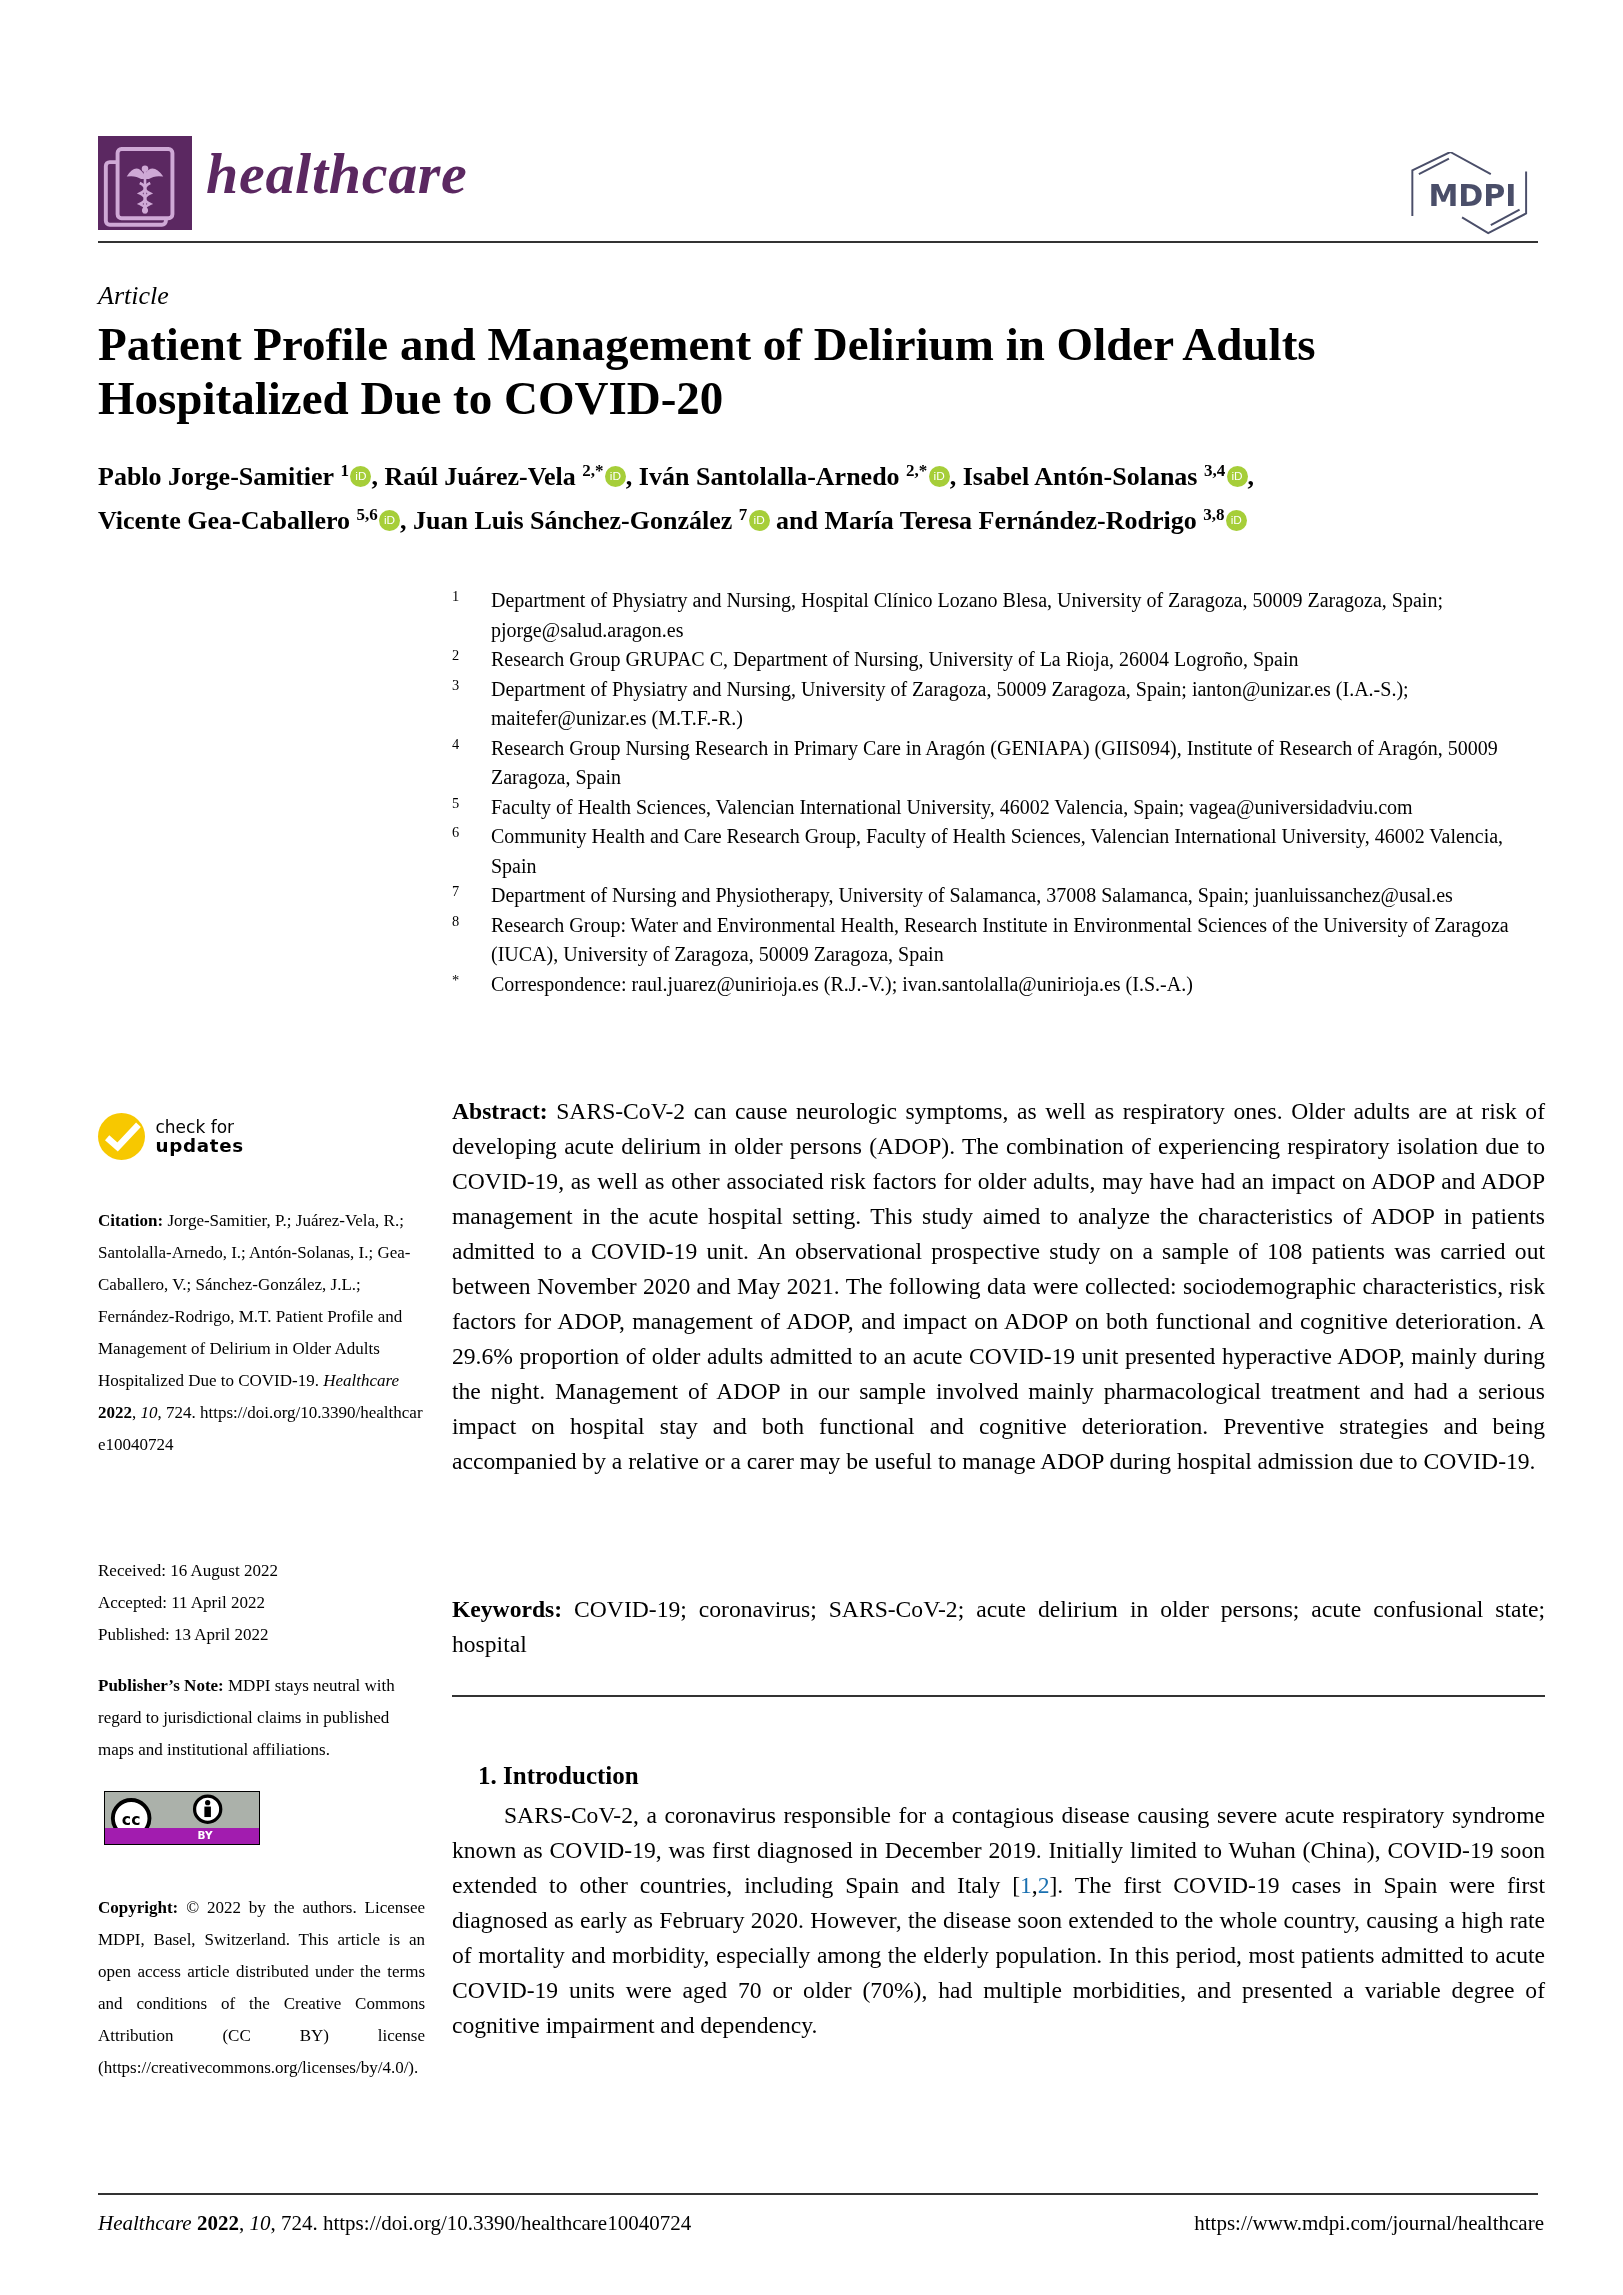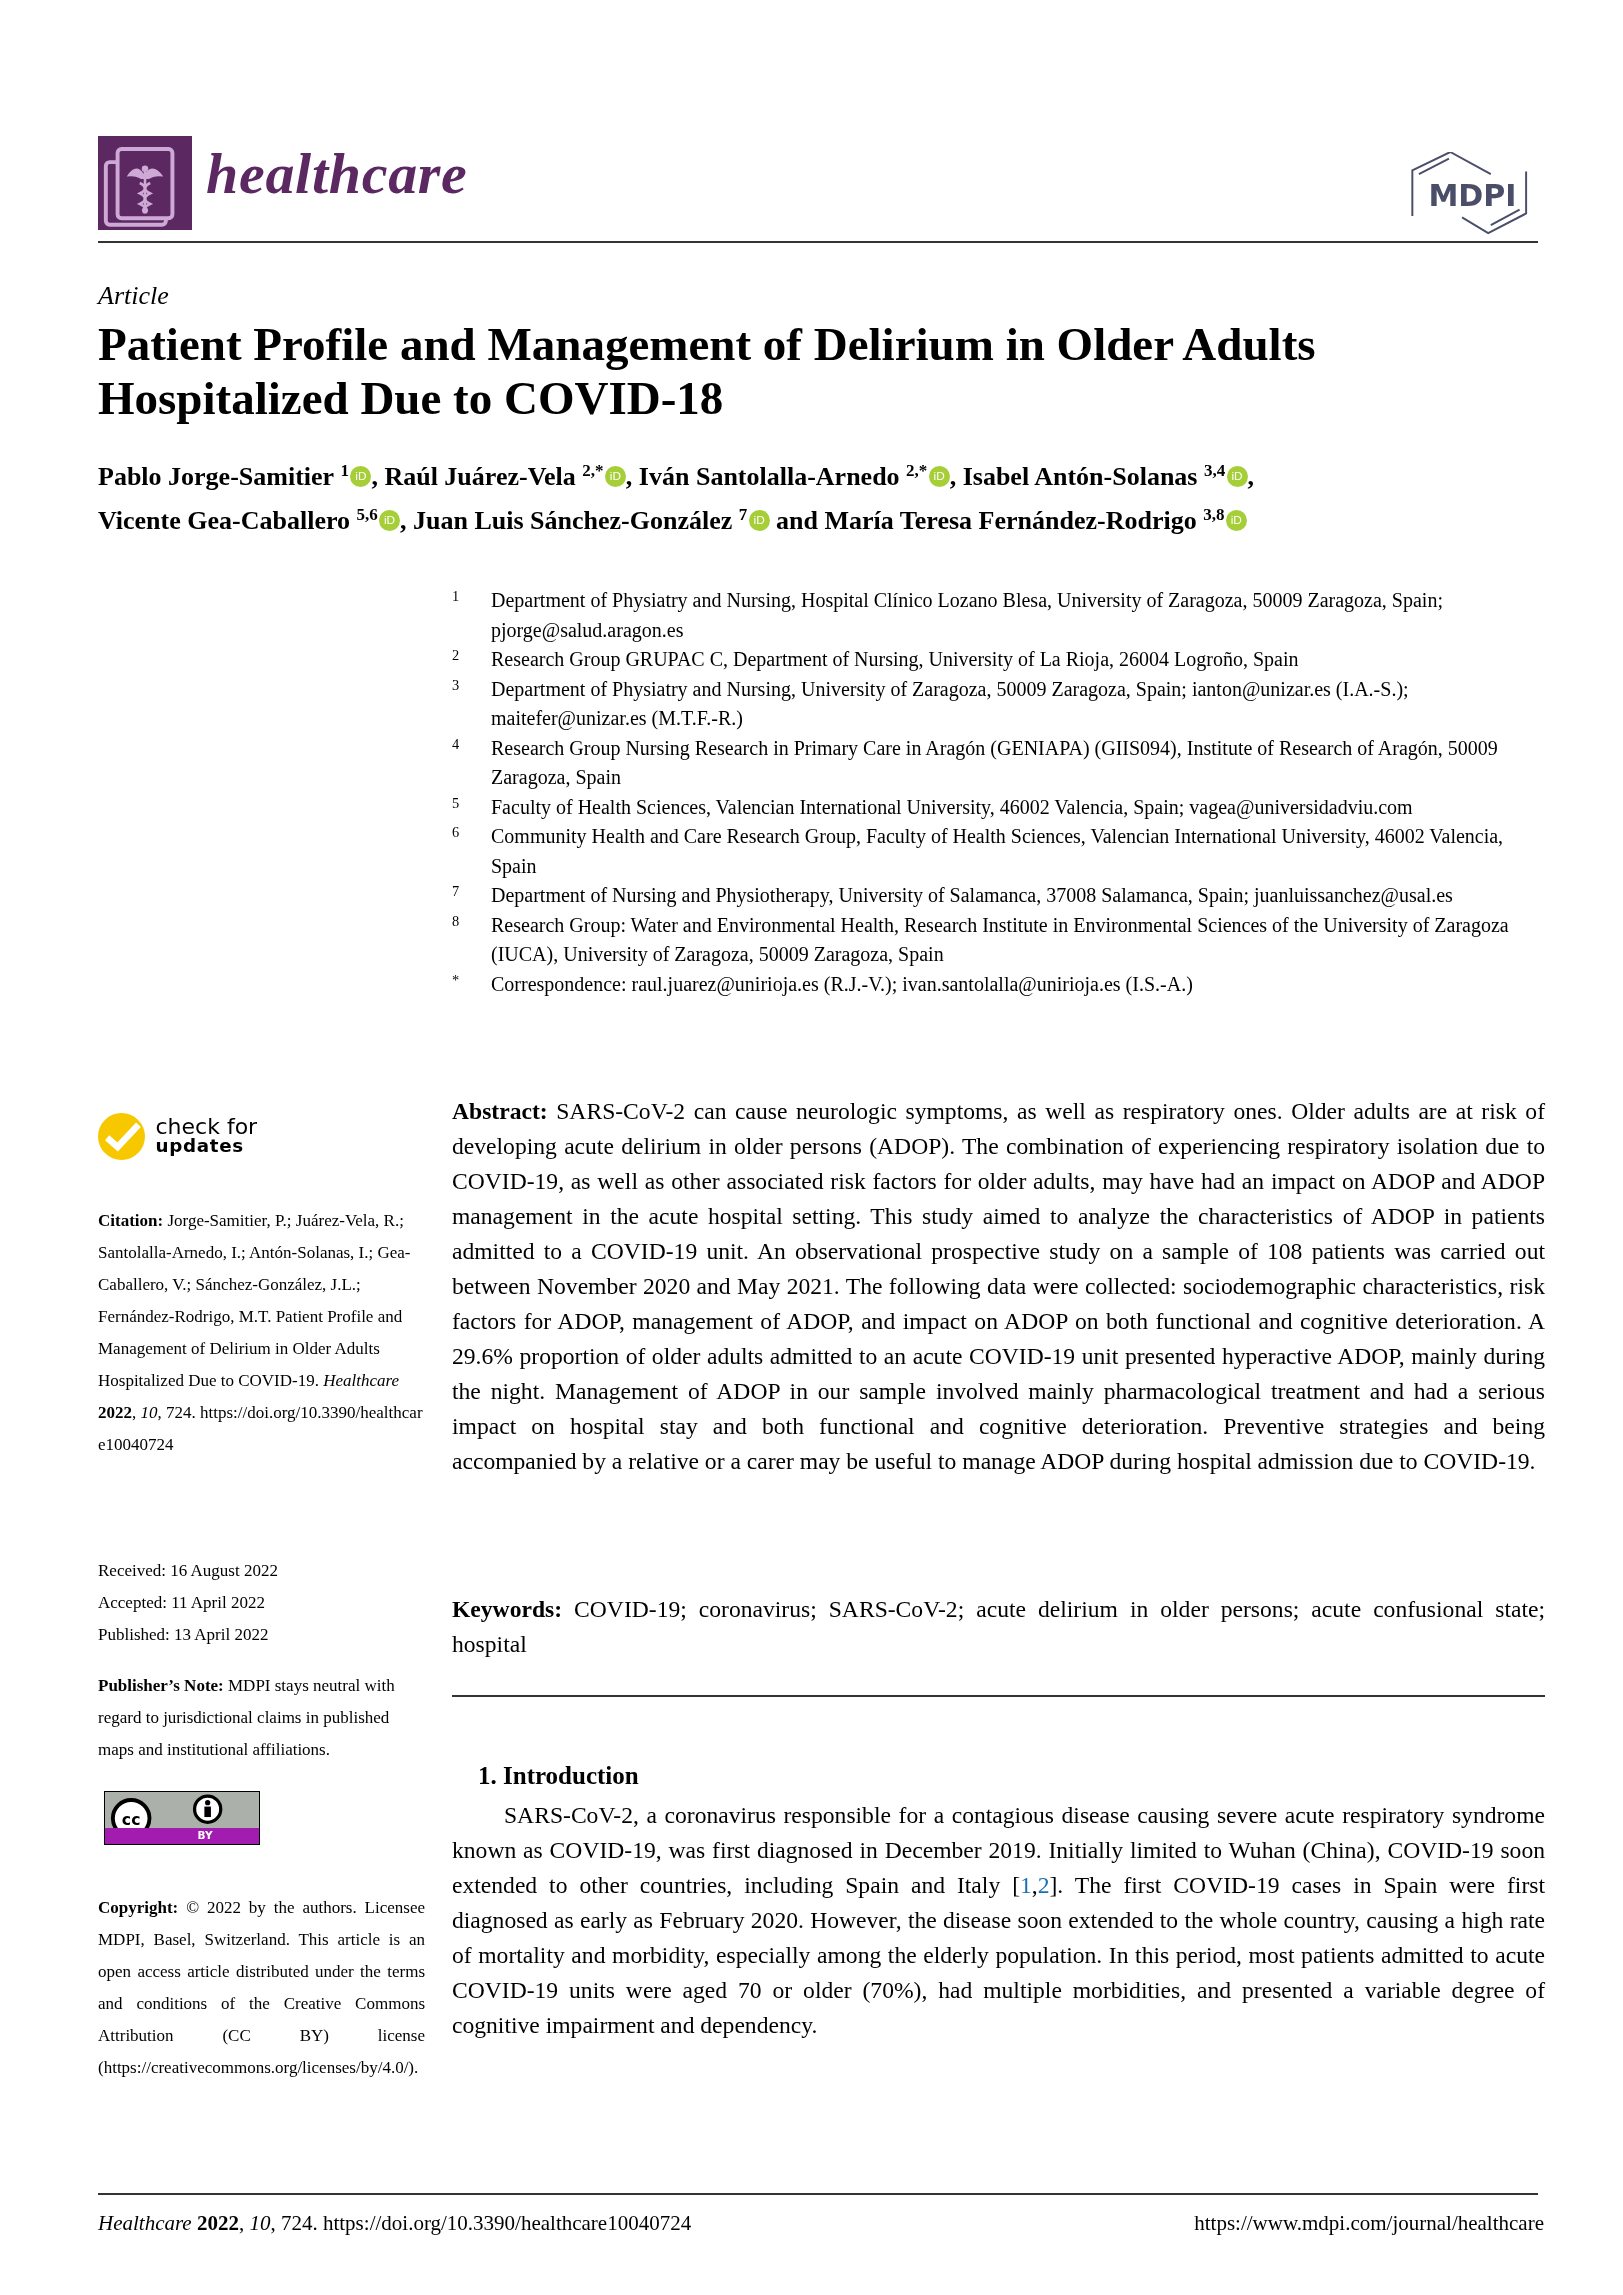--- a/index.html
+++ b/index.html
@@ -22,21 +22,21 @@
   .affils { left: 452px; top: 586px; width: 1100px; font-size: 20px; line-height: 29.5px; }
   .affil-row { display: flex; }
   .affil-num { width: 39px; flex: none; font-size: 14.4px; vertical-align: top; line-height: 21px; }
   .affil-text { flex: 1; }
 
   
   .left-col { left: 98px; width: 327px; font-size: 17px; line-height: 32px; margin-top: 30px; }
   .check-updates { left: 98px; top: 1113px; display: flex; align-items: center; gap: 10.5px; }
   .check-circle { width: 47px; height: 47px; border-radius: 50%; background: #f7c800; position: relative; }
   .check-text { font-family: "DejaVu Sans", sans-serif; line-height: 18.3px; }
-  .check-text .l1 { font-size: 22px; }
+  .check-text .l1 { font-size: 17px; }
   .check-text .l2 { font-size: 18.3px; font-weight: bold; letter-spacing: 0.7px; }
   .left-col b { font-weight: bold; }
   .justify { text-align: justify; }
   .cc-badge { left: 104px; top: 1791px; width: 156px; height: 54px; background: #abb1aa; border: 1.3px solid #000; box-sizing: border-box; }
   .cc-bottom { position: absolute; left: 0; right: 0; bottom: 0; height: 15.7px; background: #a21caf; color: #fff; font-family: "DejaVu Sans", sans-serif; font-weight: bold; font-size: 10.5px; line-height: 15.7px; text-align: center; padding-left: 46px; }
 
   
   .main-col { left: 452px; width: 1093px; font-size: 23.6px; line-height: 35px; text-align: justify; }
   .main-col b { font-weight: bold; }
   .section-head { left: 478px; top: 1762px; font-size: 25px; font-weight: bold; }
@@ -68,21 +68,21 @@
     <line x1="18" y1="34" x2="64" y2="10" stroke="#4a4e69" stroke-width="3"></line>
     <polyline points="182,30 182,94 124,124 84,100" fill="none" stroke="#4a4e69" stroke-width="3"></polyline>
     <line x1="172" y1="88" x2="128" y2="112" stroke="#4a4e69" stroke-width="3"></line>
     <text x="100" y="82" text-anchor="middle" font-family="DejaVu Sans, sans-serif" font-weight="bold" font-size="46" fill="#4a4e69">MDPI</text>
   </svg>
 </div>
 
 <div class="abs rule" style="top:241px;"></div>
 
 <div class="abs article-type">Article</div>
-<div class="abs title">Patient Profile and Management of Delirium in Older Adults Hospitalized Due to COVID-18</div>
+<div class="abs title">Patient Profile and Management of Delirium in Older Adults Hospitalized Due to COVID-20</div>
 
 <div class="abs authors">
   <span>Pablo Jorge-Samitier</span>&nbsp;<sup>1</sup><span class="orcid">iD</span>,
   <span>Raúl Juárez-Vela</span>&nbsp;<sup>2,*</sup><span class="orcid">iD</span>,
   <span>Iván Santolalla-Arnedo</span>&nbsp;<sup>2,*</sup><span class="orcid">iD</span>,
   <span>Isabel Antón-Solanas</span>&nbsp;<sup>3,4</sup><span class="orcid">iD</span>,<br>
   <span>Vicente Gea-Caballero</span>&nbsp;<sup>5,6</sup><span class="orcid">iD</span>,
   <span>Juan Luis Sánchez-González</span>&nbsp;<sup>7</sup><span class="orcid">iD</span>
   <span>and</span>
   <span>María Teresa Fernández-Rodrigo</span>&nbsp;<sup>3,8</sup><span class="orcid">iD</span>

